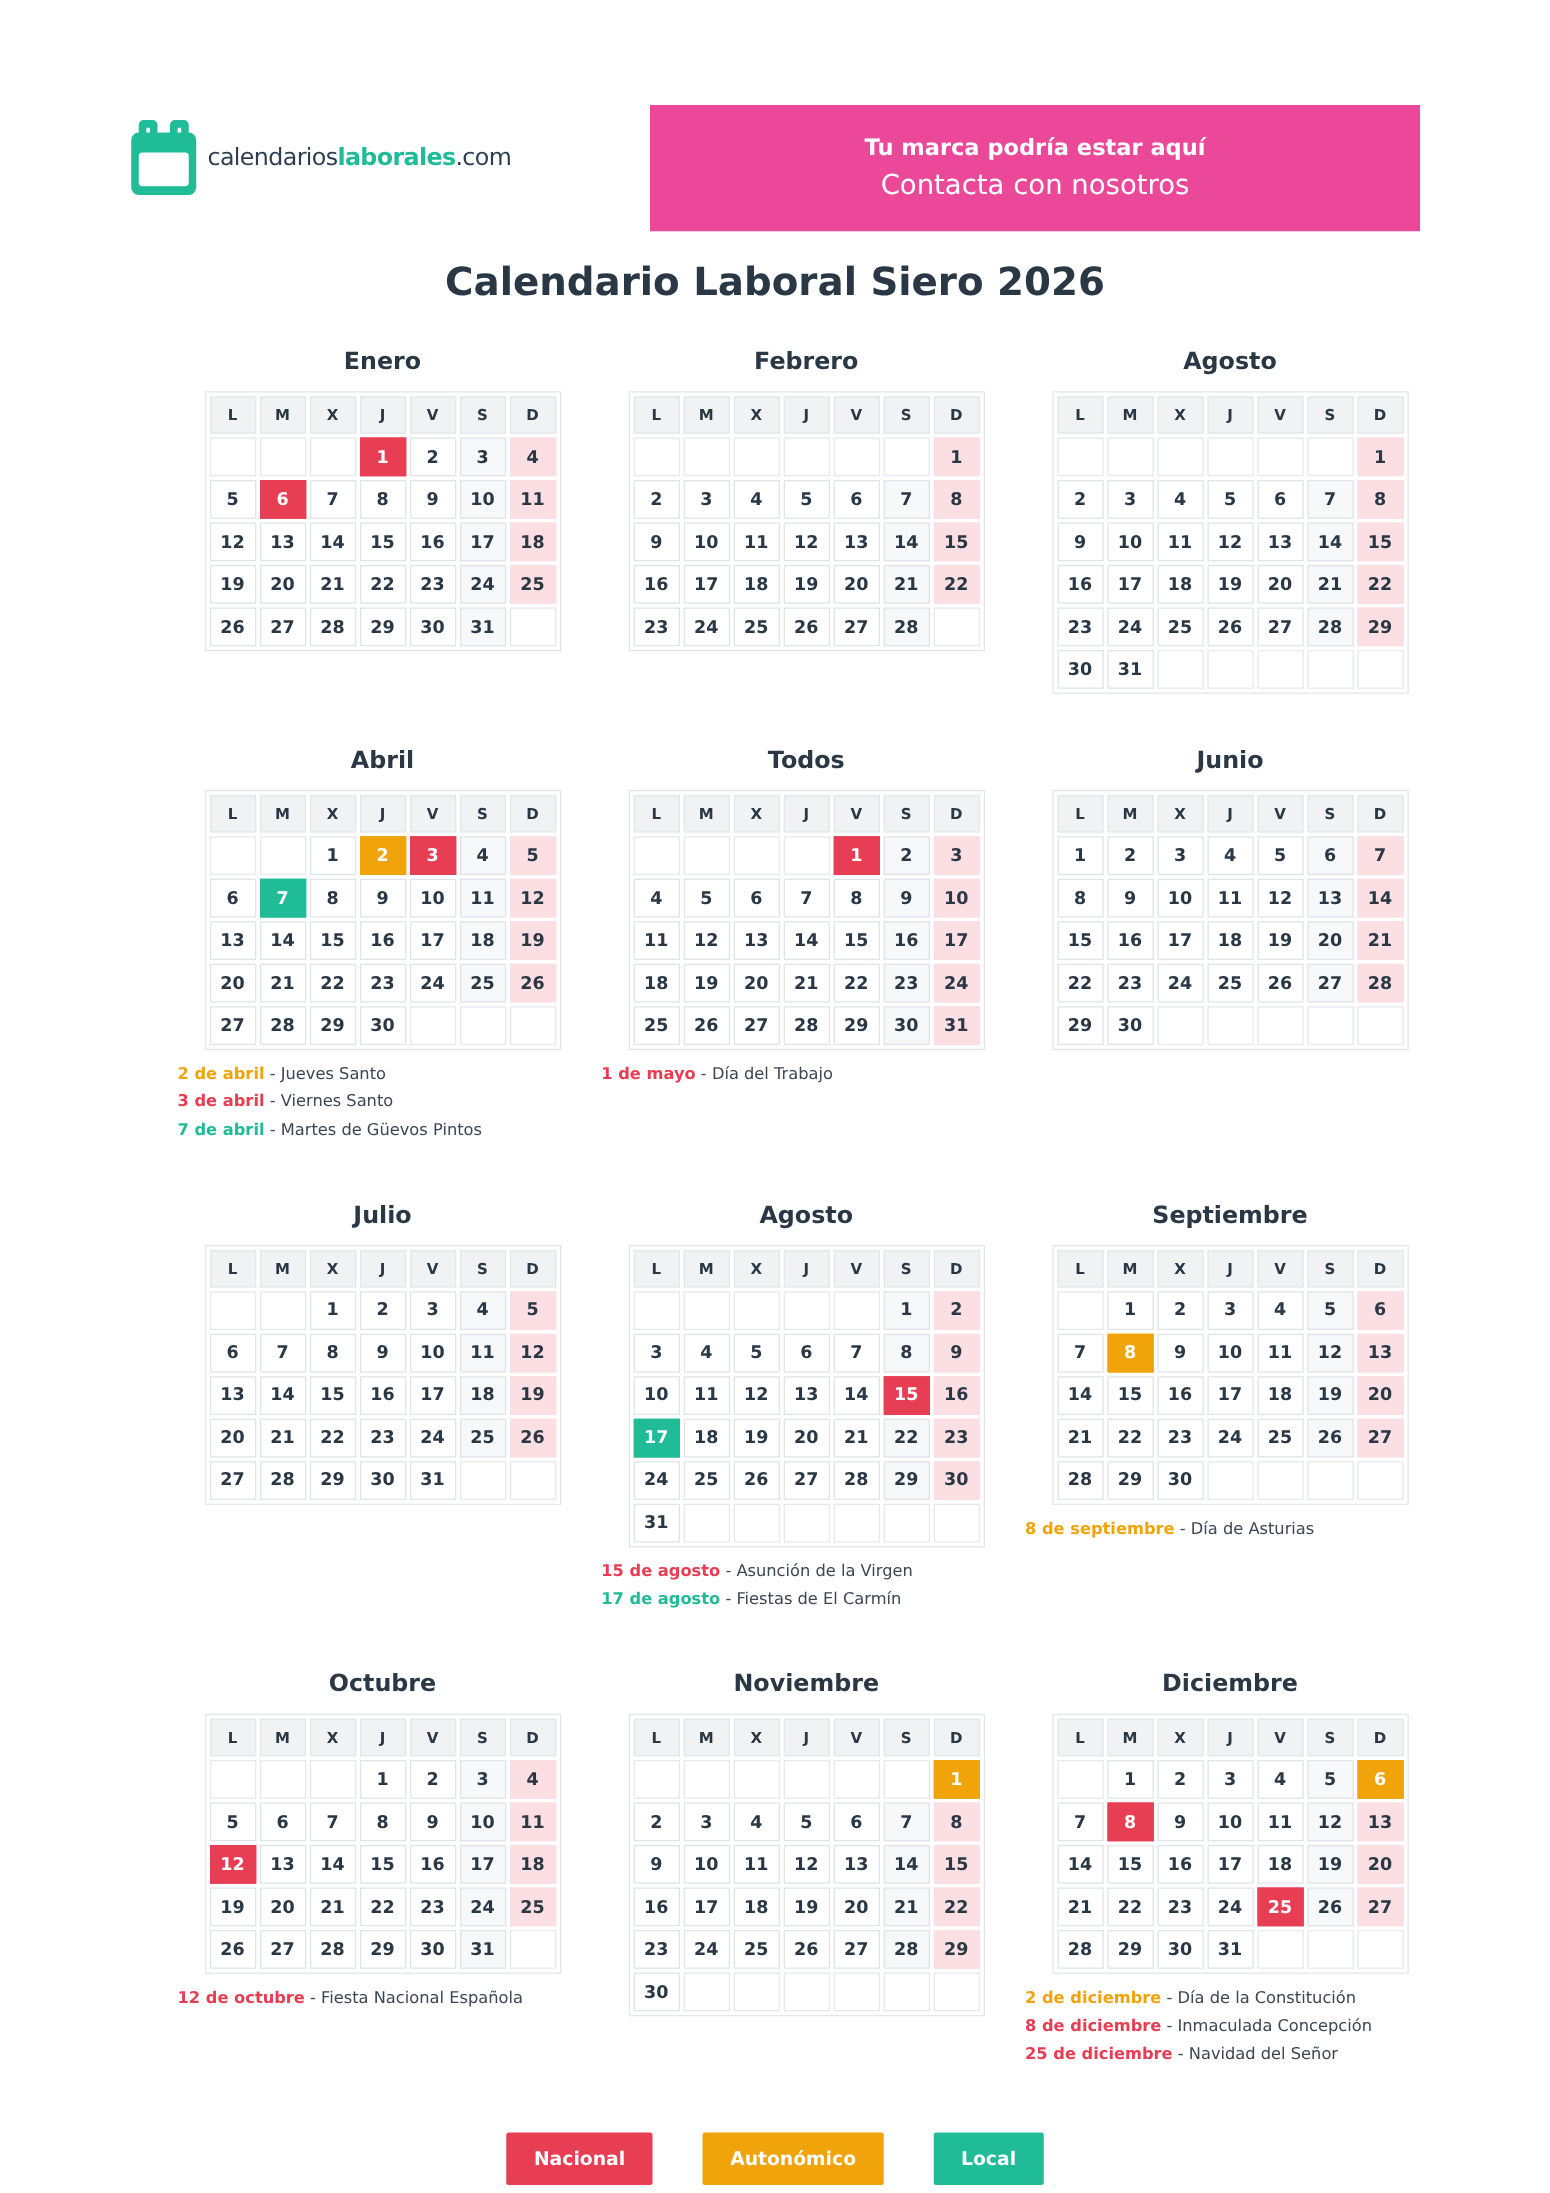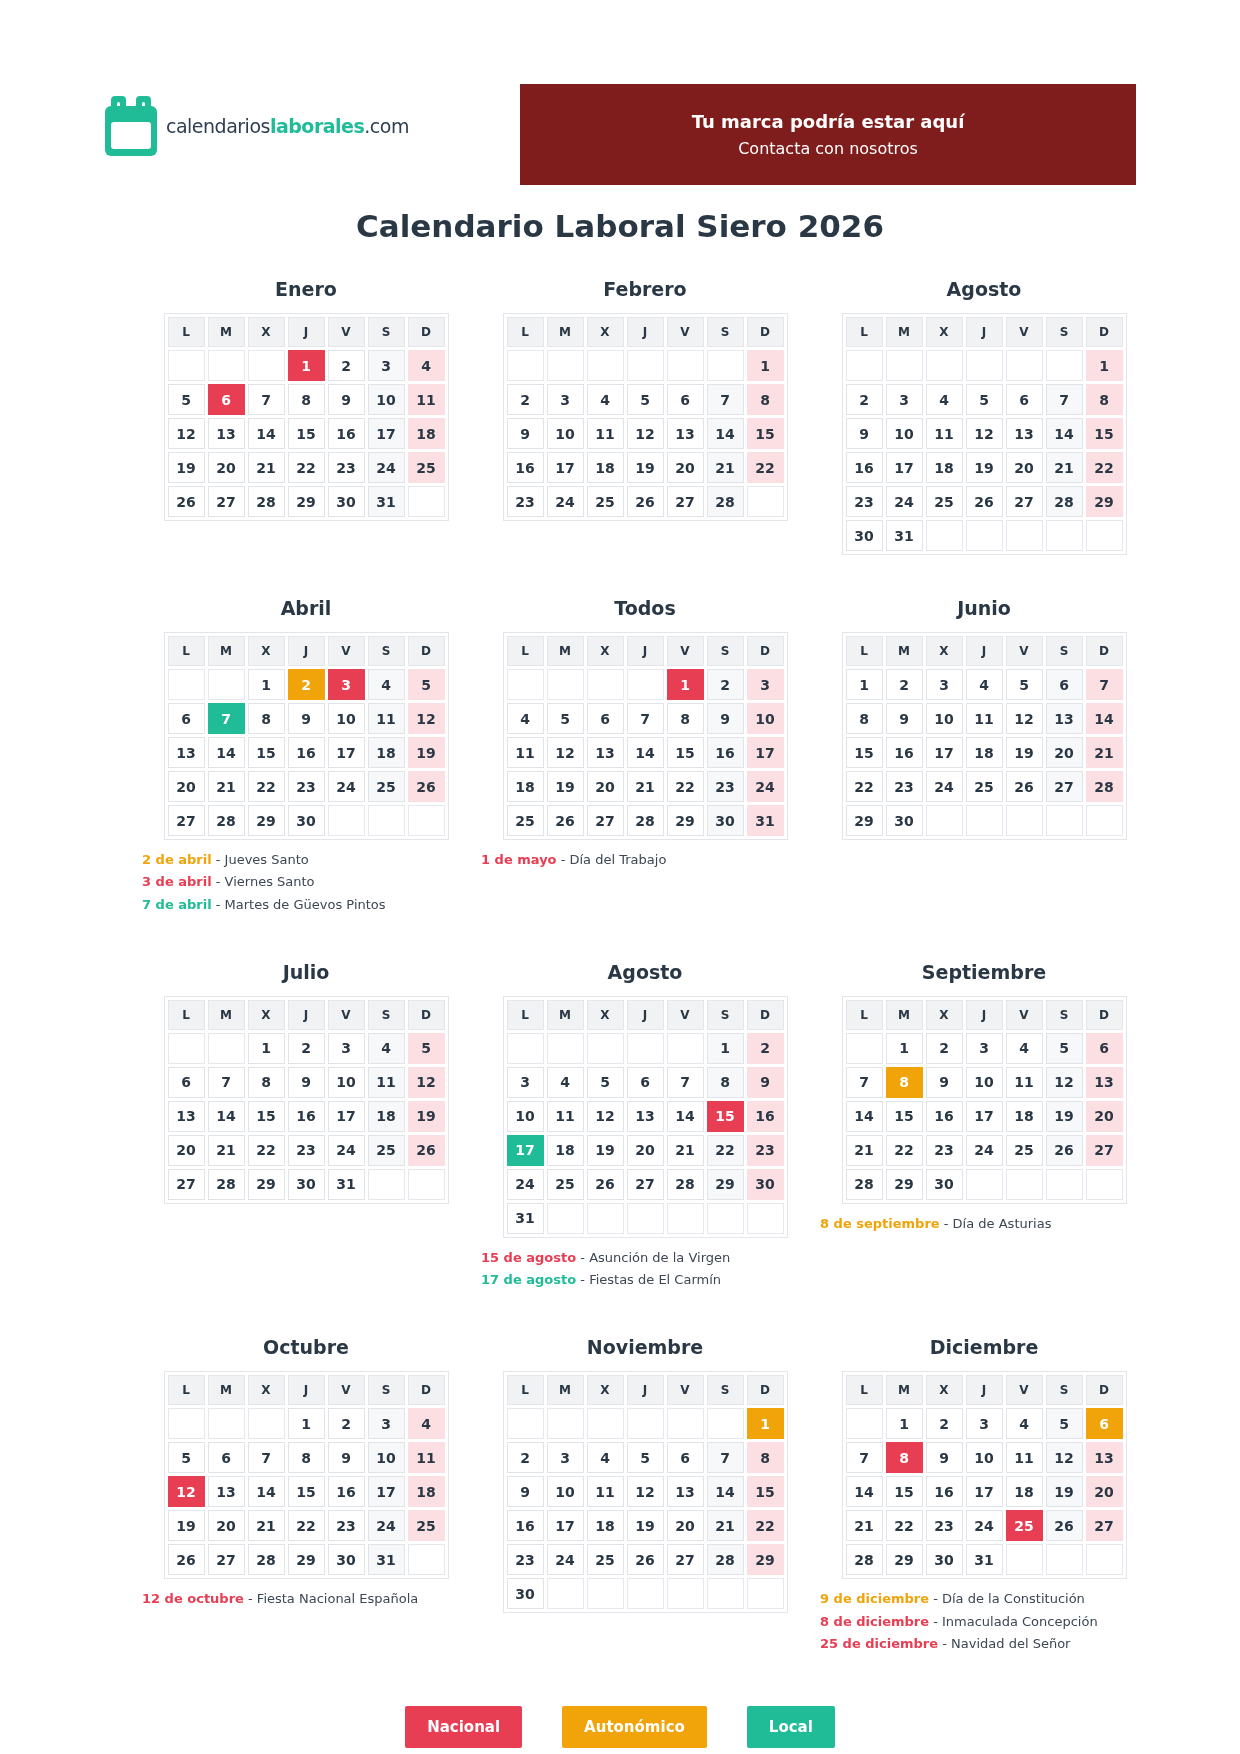--- a/index.html
+++ b/index.html
@@ -14,25 +14,25 @@
   .cal-icon .ci-body { position:absolute; left:0; top:10px; width:52px; height:50px; background:#20bc98; border-radius:6px; }
   .cal-icon .ci-tab { position:absolute; top:0; width:15px; height:24px; background:#20bc98; border-radius:4px; }
   .cal-icon .ci-tab.left { left:6px; } .cal-icon .ci-tab.right { right:6px; }
   .cal-icon .ci-tick { position:absolute; top:6px; left:6px; width:3px; height:9px; background:#ffffff; border-radius:2px; }
   .cal-icon .ci-window { position:absolute; left:6px; bottom:7px; width:40px; height:27px; background:#ffffff; border-radius:3px; }
   .logo-text { font-size:19px; letter-spacing:-0.5px; white-space:nowrap; }
   .lt-prefix { color:#2e3e50; font-weight:500; }
   .lt-accent { color:#20bc98; font-weight:700; }
   .lt-suffix { color:#2e3e50; font-weight:500; }
 
-  .banner { position:absolute; left:520px; top:84px; width:616px; height:101px; background:#7f1d1d;
+  .banner { position:absolute; left:520px; top:84px; width:616px; height:101px; background:#ec4899;
             display:flex; flex-direction:column; justify-content:center; align-items:center; gap:7px;
             color:#ffffff; cursor:pointer; }
   .banner-line1 { font-size:18px; font-weight:700; }
-  .banner-line2 { font-size:16px; font-weight:400; }
+  .banner-line2 { font-size:22px; font-weight:400; }
 
   
   h1.page-title { width:960px; margin:18px auto 34px; text-align:center; font-size:31px; font-weight:700; color:#2a3744; }
 
   
   .months { width:960px; margin:0 auto; display:grid; grid-template-columns:repeat(3,282px); column-gap:57px; row-gap:42px; align-items:start; }
   .month-block { width:332px; }
   .month-title { text-align:center; font-size:19px; font-weight:700; color:#2a3744; margin-bottom:13px; }
   table.cal { border-collapse:separate; border-spacing:3px; border:1px solid #e3e5ea; margin:0 auto; }
   table.cal th { width:37px; height:30px; background:#f1f2f4; border:1px solid #e4e6ea; font-size:12px; font-weight:700; color:#2a3744; text-align:center; }
@@ -883,21 +883,21 @@
               <td>29</td>
               <td>30</td>
               <td>31</td>
               <td class="empty"></td>
               <td class="empty"></td>
               <td class="empty"></td>
             </tr>
           </tbody>
         </table>
         <div class="month-notes">
-          <div class="note-line"><span class="note-date regional">9 de diciembre</span><span class="note-desc"> - Día de la Constitución</span></div>
+          <div class="note-line"><span class="note-date regional">2 de diciembre</span><span class="note-desc"> - Día de la Constitución</span></div>
           <div class="note-line"><span class="note-date national">8 de diciembre</span><span class="note-desc"> - Inmaculada Concepción</span></div>
           <div class="note-line"><span class="note-date national">25 de diciembre</span><span class="note-desc"> - Navidad del Señor</span></div>
         </div>
       </div>
     </div>
 
   <div class="legend">
       <button class="legend-btn national">Nacional</button>
       <button class="legend-btn regional">Autonómico</button>
       <button class="legend-btn local">Local</button>

